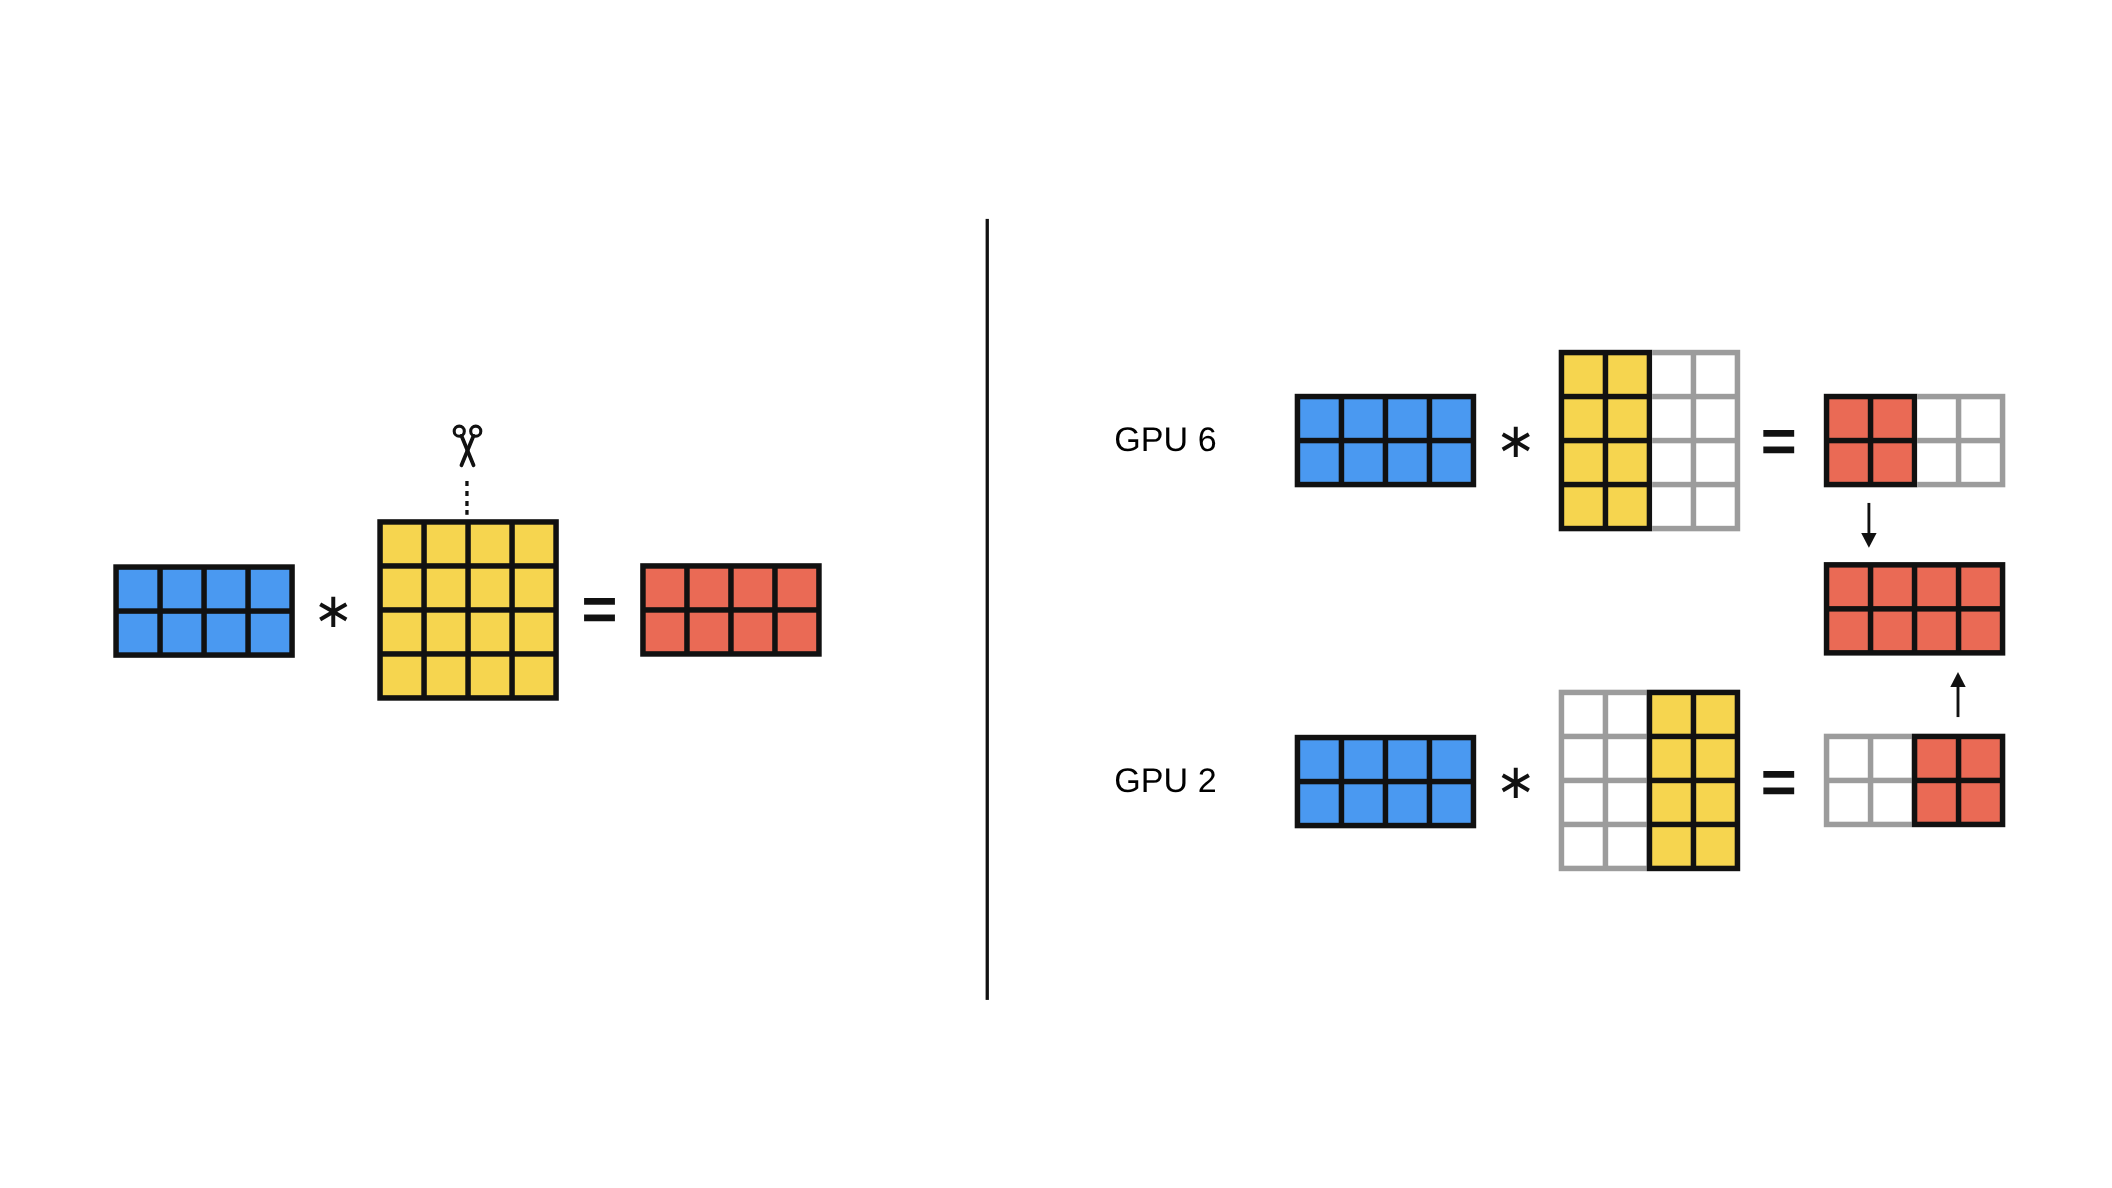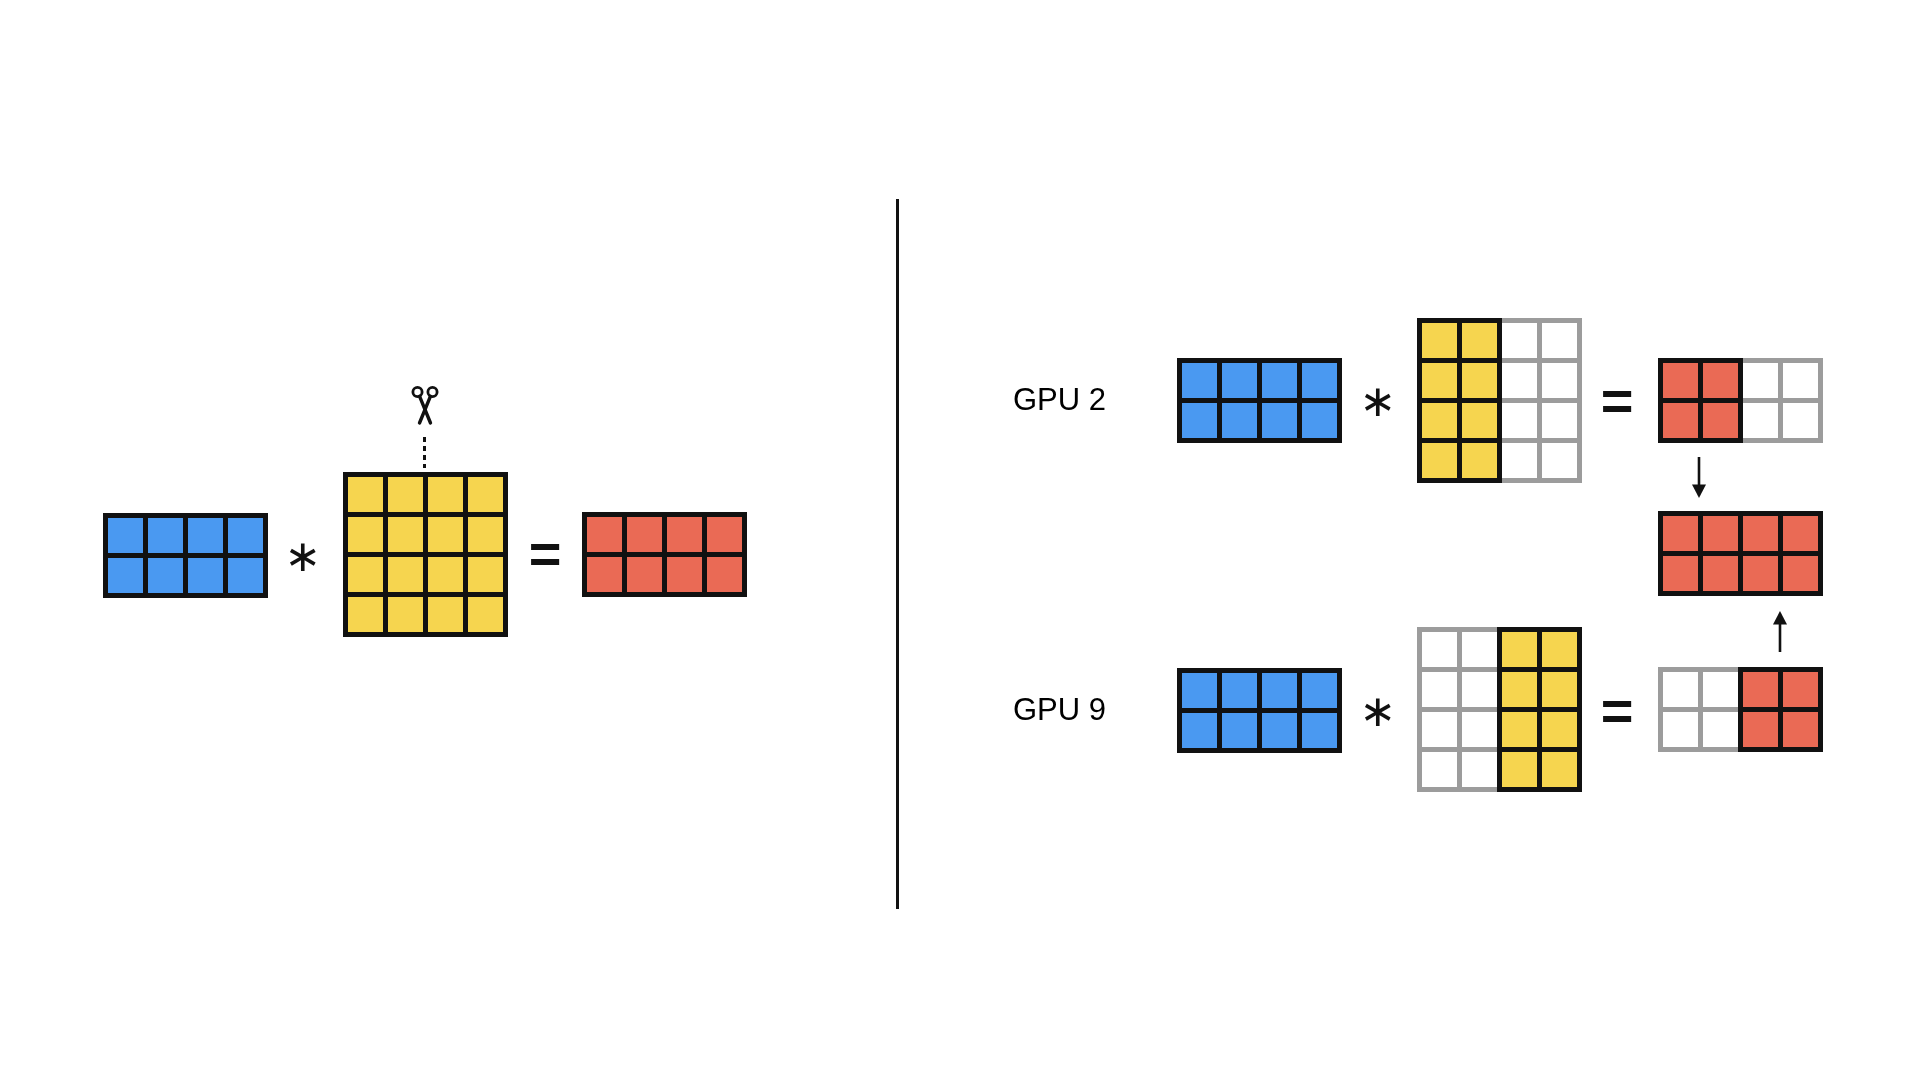--- a/index.html
+++ b/index.html
@@ -89,21 +89,21 @@
       <div class="cell" style="background: rgb(234, 106, 85);"></div>
       <div class="cell" style="background: rgb(234, 106, 85);"></div>
       <div class="cell" style="background: rgb(234, 106, 85);"></div>
       <div class="cell" style="background: rgb(234, 106, 85);"></div>
       <div class="cell" style="background: rgb(234, 106, 85);"></div>
     </div>
   </div>
 
 <div class="abs divider" style="left:896px;top:199px"></div>
 
-<div class="abs gpu-label" style="left:1013px;top:384px">GPU 2</div>
+<div class="abs gpu-label" style="left:1013px;top:384px">GPU 6</div>
 
 <div class="abs matrix" style="left:1177px;top:358px">
     <div class="seg" style="background: rgb(17, 17, 17); grid-template-columns: repeat(4, 35px); grid-auto-rows: 35px;">
       <div class="cell" style="background: rgb(74, 153, 241);"></div>
       <div class="cell" style="background: rgb(74, 153, 241);"></div>
       <div class="cell" style="background: rgb(74, 153, 241);"></div>
       <div class="cell" style="background: rgb(74, 153, 241);"></div>
       <div class="cell" style="background: rgb(74, 153, 241);"></div>
       <div class="cell" style="background: rgb(74, 153, 241);"></div>
       <div class="cell" style="background: rgb(74, 153, 241);"></div>
@@ -173,21 +173,21 @@
     </div>
   </div>
 
 <div class="abs" style="left:1771px;top:610px">
   <svg width="18" height="42" viewBox="0 0 18 42">
     <path d="M9 1 L16 14.5 L2 14.5 Z" fill="#111"></path>
     <path d="M9 13 L9 42" stroke="#111" stroke-width="2.6" fill="none"></path>
   </svg>
 </div>
 
-<div class="abs gpu-label" style="left:1013px;top:694px">GPU 9</div>
+<div class="abs gpu-label" style="left:1013px;top:694px">GPU 2</div>
 
 <div class="abs matrix" style="left:1177px;top:668px">
     <div class="seg" style="background: rgb(17, 17, 17); grid-template-columns: repeat(4, 35px); grid-auto-rows: 35px;">
       <div class="cell" style="background: rgb(74, 153, 241);"></div>
       <div class="cell" style="background: rgb(74, 153, 241);"></div>
       <div class="cell" style="background: rgb(74, 153, 241);"></div>
       <div class="cell" style="background: rgb(74, 153, 241);"></div>
       <div class="cell" style="background: rgb(74, 153, 241);"></div>
       <div class="cell" style="background: rgb(74, 153, 241);"></div>
       <div class="cell" style="background: rgb(74, 153, 241);"></div>

